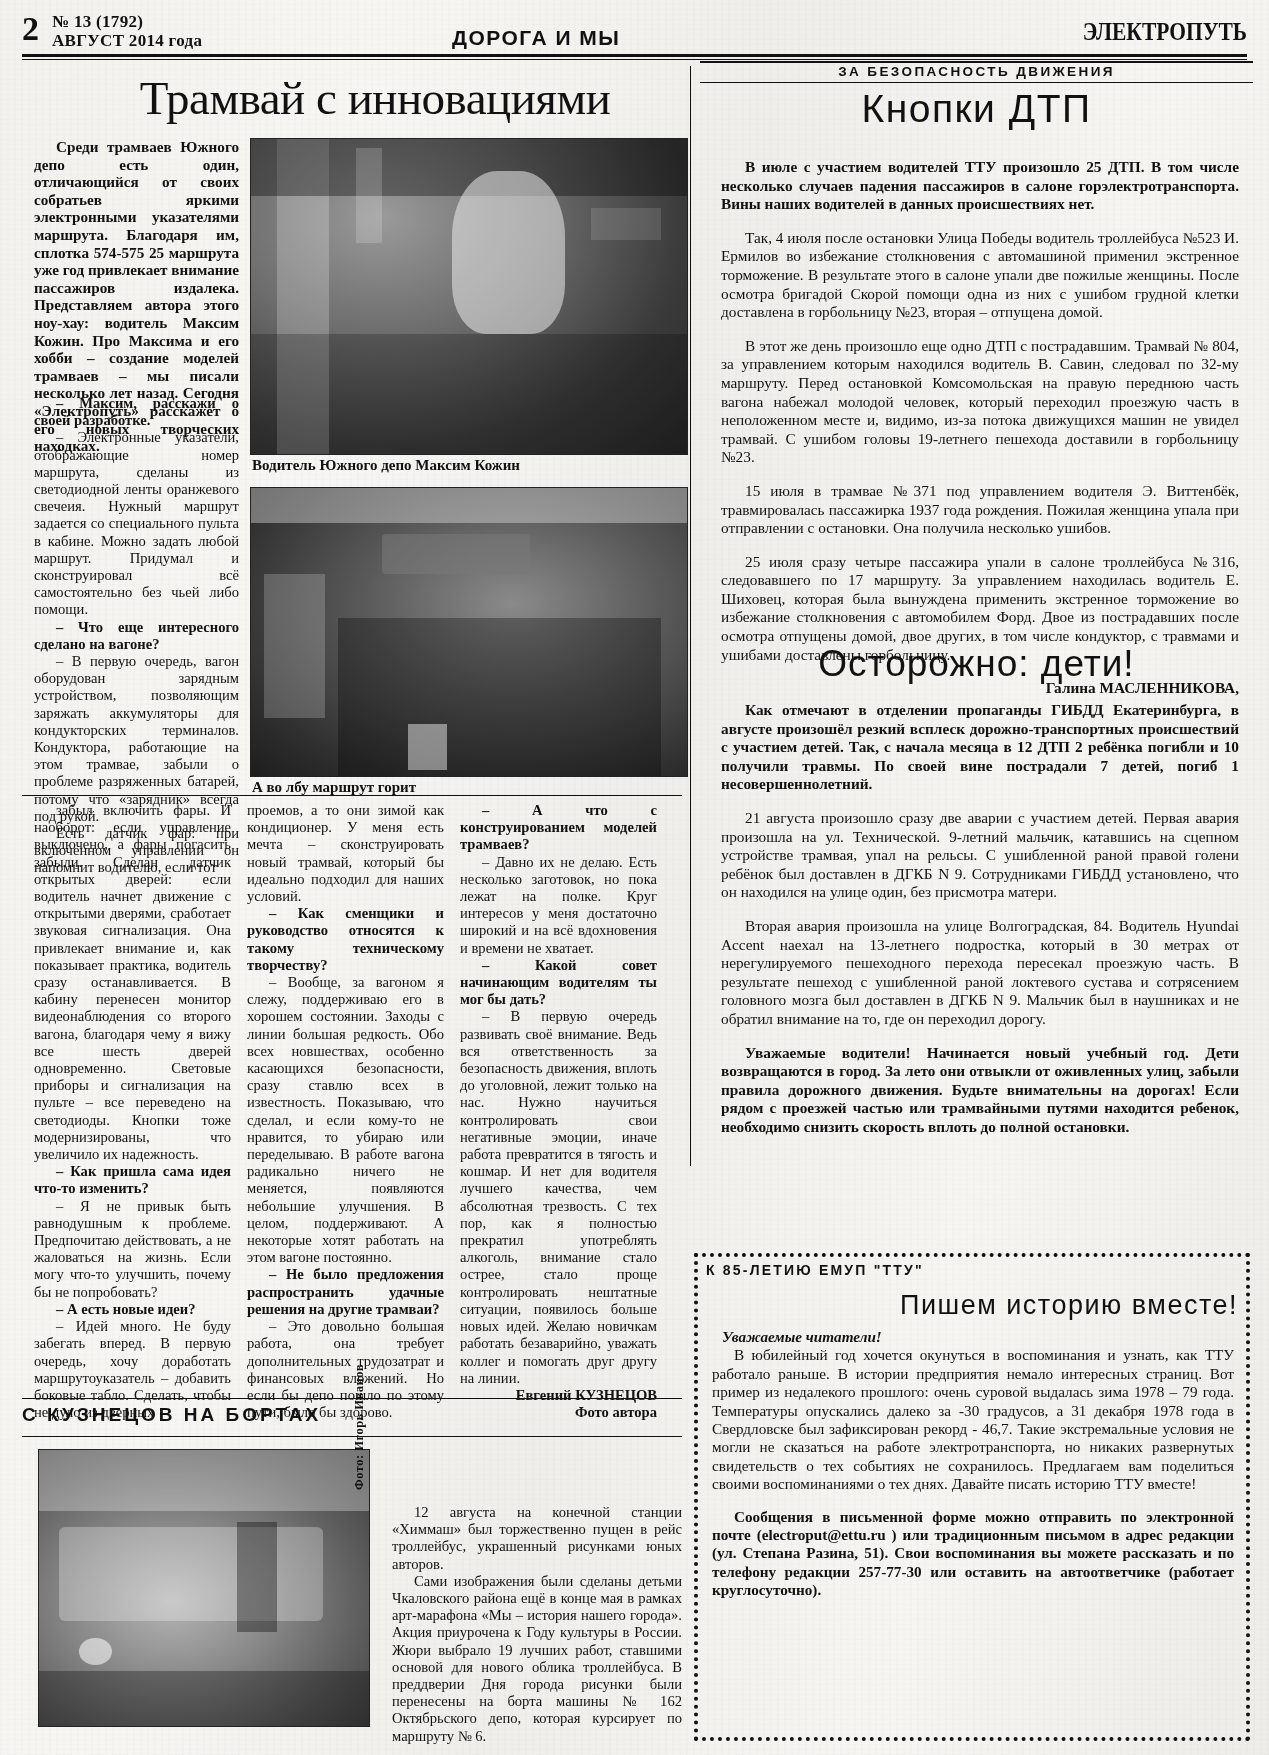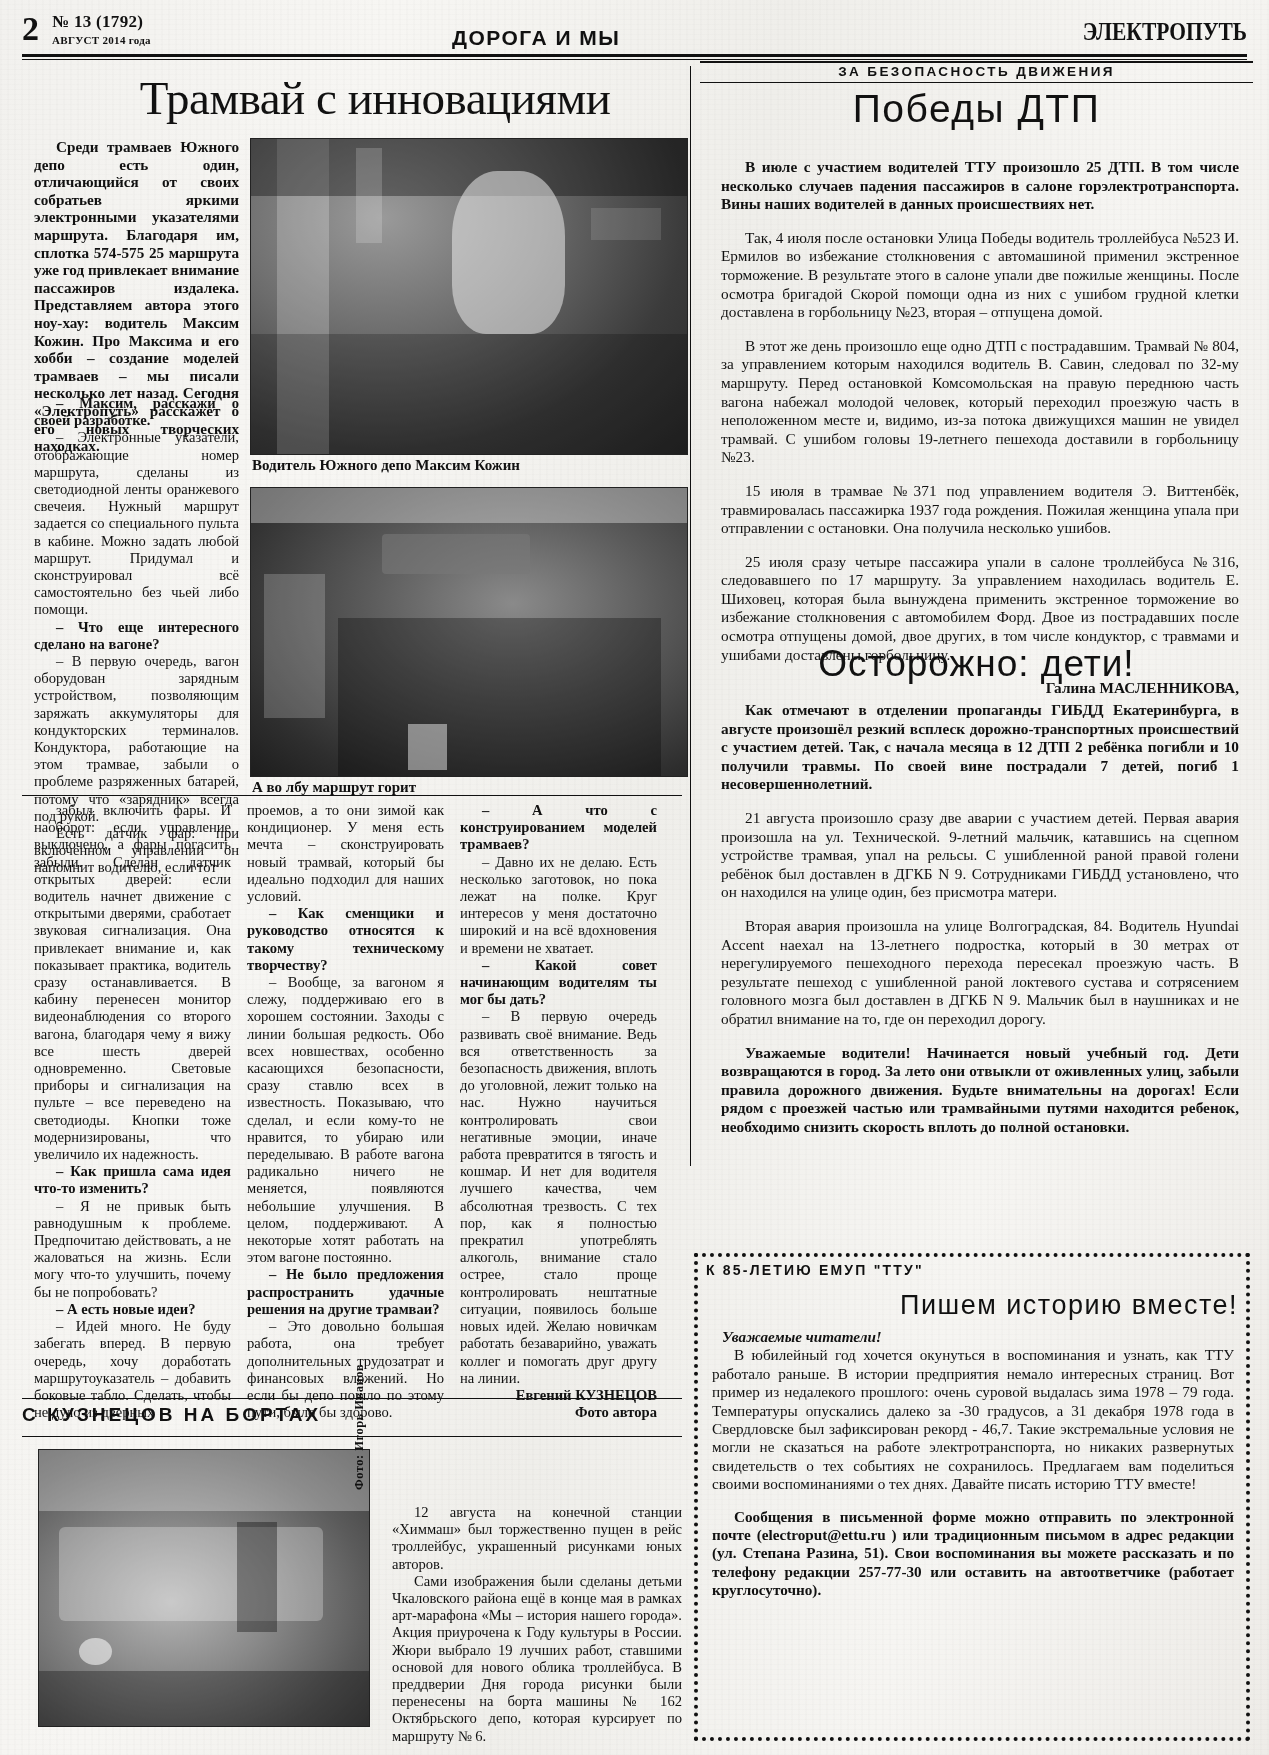--- a/index.html
+++ b/index.html
@@ -43,21 +43,21 @@
     font-weight: bold; font-size: 34px; line-height: 34px;
     letter-spacing: -1px;
   }
   .issue-block {
     position: absolute; left: 30px; top: 2px;
     font-family: "Liberation Serif", serif;
     font-weight: bold;
     font-size: 17px; line-height: 19px;
     letter-spacing: 0.3px;
   }
-  .issue-line2 { font-size: 11px; text-align: center; }
+  .issue-line2 { font-size: 17px; text-align: center; }
   .section-title {
     position: absolute; left: 430px; top: 16px;
     font-family: "Liberation Sans", sans-serif;
     font-weight: bold; font-size: 21px; letter-spacing: 1.5px;
   }
   .brand {
     position: absolute; right: 0; top: 8px;
     font-family: "Liberation Serif", serif;
     font-weight: bold; font-size: 25px; letter-spacing: 0px;
     transform: scaleX(0.86);
@@ -333,21 +333,21 @@
   <div class="col bl-col body-col">
     <p class="lead">12 августа на конечной станции «Химмаш» был торжественно пущен в рейс троллейбус, украшенный рисунками юных авторов.</p>
     <p>Сами изображения были сделаны детьми Чкаловского района ещё в конце мая в рамках арт-марафона «Мы – история нашего города». Акция приурочена к Году культуры в России. Жюри выбрало 19 лучших работ, ставшими основой для нового облика троллейбуса. В преддверии Дня города рисунки были перенесены на борта машины № 162 Октябрьского депо, которая курсирует по маршруту № 6.</p>
   </div>
 
   <div class="vrule"></div>
 
   <div class="kicker-rule-top"></div>
   <div class="kicker">ЗА БЕЗОПАСНОСТЬ ДВИЖЕНИЯ</div>
   <div class="kicker-rule-bot"></div>
-  <div class="title-dtp">Победы ДТП</div>
+  <div class="title-dtp">Кнопки ДТП</div>
 
   <div class="r-col dtp-body">
     <p class="b">В июле с участием водителей ТТУ произошло 25 ДТП. В том числе несколько случаев падения пассажиров в салоне горэлектротранспорта. Вины наших водителей в данных происшествиях нет.</p>
     <p>Так, 4 июля после остановки Улица Победы водитель троллейбуса №523 И. Ермилов во избежание столкновения с автомашиной применил экстренное торможение. В результате этого в салоне упали две пожилые женщины. После осмотра бригадой Скорой помощи одна из них с ушибом грудной клетки доставлена в горбольницу №23, вторая – отпущена домой.</p>
     <p>В этот же день произошло еще одно ДТП с пострадавшим. Трамвай № 804, за управлением которым находился водитель В. Савин, следовал по 32-му маршруту. Перед остановкой Комсомольская на правую переднюю часть вагона набежал молодой человек, который переходил проезжую часть в неположенном месте и, видимо, из-за потока движущихся машин не увидел трамвай. С ушибом головы 19-летнего пешехода доставили в горбольницу №23.</p>
     <p>15 июля в трамвае №371 под управлением водителя Э. Виттенбёк, травмировалась пассажирка 1937 года рождения. Пожилая женщина упала при отправлении с остановки. Она получила несколько ушибов.</p>
     <p>25 июля сразу четыре пассажира упали в салоне троллейбуса №316, следовавшего по 17 маршруту. За управлением находилась водитель Е. Шиховец, которая была вынуждена применить экстренное торможение во избежание столкновения с автомобилем Форд. Двое из пострадавших после осмотра отпущены домой, двое других, в том числе кондуктор, с травмами и ушибами доставлены горбольницу.</p>
     <p class="sign-r">Галина МАСЛЕННИКОВА,</p>
   </div>
 

